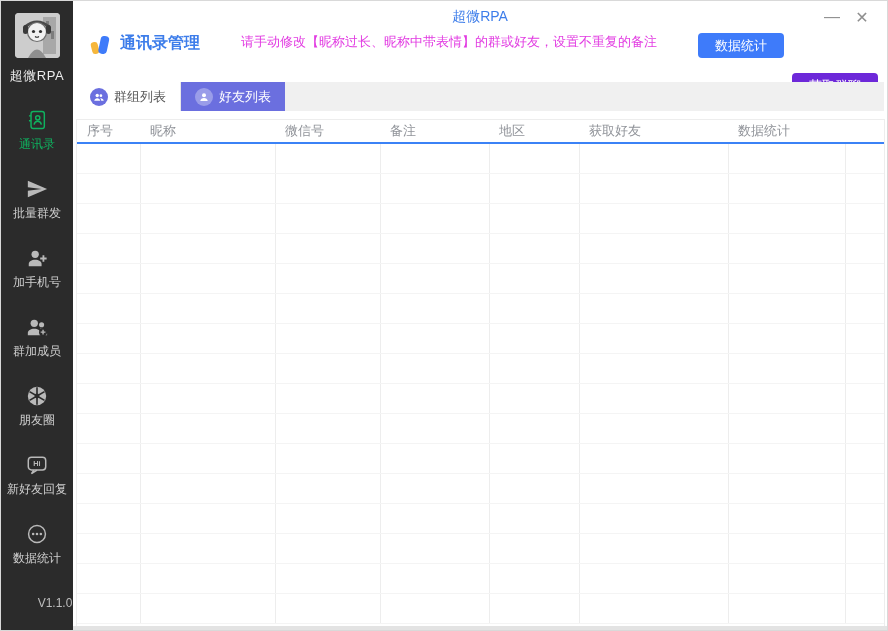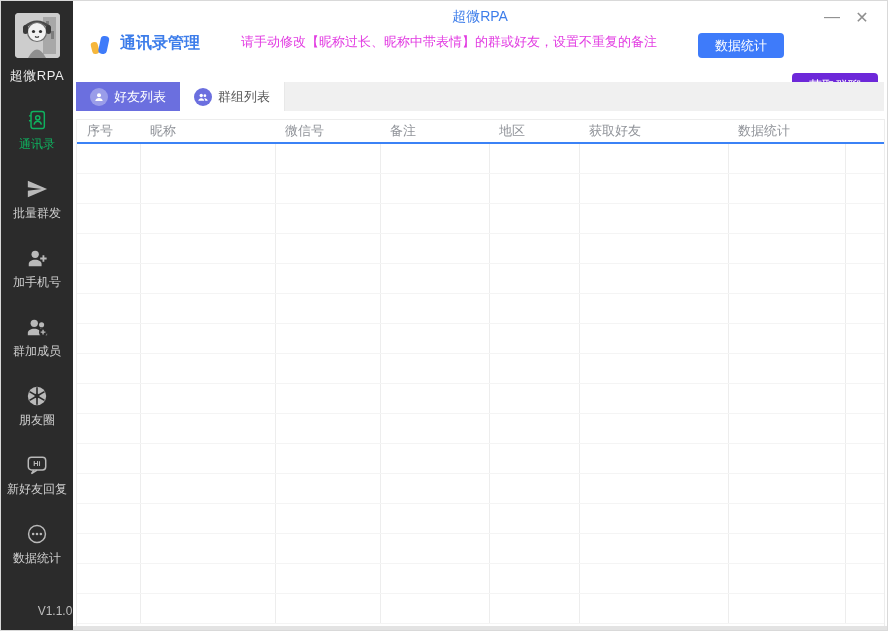--- a/index.html
+++ b/index.html
@@ -28,21 +28,21 @@
   .nav { margin-top: 24px; display: flex; flex-direction: column; align-items: center; }
   .nav-item {
     display: flex; flex-direction: column; align-items: center;
     margin-bottom: 25px; cursor: pointer; color: #b9b9b9;
   }
   .nav-item .nav-label { font-size: 12px; margin-top: 5px; color: #cfcfcf; }
   .nav-item.active { color: #0fb25f; }
   .nav-item.active .nav-label { color: #0fb25f; }
   .nav-icon { width: 22px; height: 22px; display: block; }
   .version {
-    position: absolute; bottom: 14px; left: 0; right: 0;
+    position: absolute; bottom: 22px; left: 0; right: 0;
     text-align: center; color: #bdbdbd; font-size: 12px; margin-left: 36px;
   }
 
   
   .main { flex: 1; display: flex; flex-direction: column; height: 631px; background: #fff; }
 
   .titlebar {
     height: 32px; display: flex; align-items: center; position: relative;
   }
   .window-title {
@@ -244,39 +244,39 @@
         <rect x="10.5" y="3" width="8.5" height="18" rx="3.5" fill="#3e7bfa" transform="rotate(12 14.7 12)"></rect>
       </svg>
     </span>
     <span class="page-title">通讯录管理</span>
     <span class="notice">请手动修改【昵称过长、昵称中带表情】的群或好友，设置不重复的备注</span>
     <button class="btn btn-blue">数据统计</button>
     <button class="btn btn-green">获取群聊</button>
   </div>
 
   <div class="tabbar">
-    <div class="tab active">
-      <span class="tab-ico">
-        <svg viewBox="0 0 24 24" fill="#ffffff">
-          <circle cx="12" cy="8.5" r="4"></circle>
-          <path d="M4.5 20c.6-4 3.7-6 7.5-6s6.9 2 7.5 6z"></path>
-        </svg>
-      </span>
-      <span>好友列表</span>
-    </div>
     <div class="tab">
       <span class="tab-ico">
         <svg viewBox="0 0 24 24" fill="#ffffff">
           <circle cx="8.5" cy="9" r="3.4"></circle>
           <circle cx="15.8" cy="9.4" r="2.7"></circle>
           <path d="M2.5 19.5c.5-3.4 3-5.2 6-5.2s5.5 1.8 6 5.2z"></path>
           <path d="M15.5 14.6c2.9.2 5.5 1.8 6 4.9h-5c-.2-2-.8-3.7-2-4.7z"></path>
         </svg>
       </span>
       <span>群组列表</span>
+    </div>
+    <div class="tab active">
+      <span class="tab-ico">
+        <svg viewBox="0 0 24 24" fill="#ffffff">
+          <circle cx="12" cy="8.5" r="4"></circle>
+          <path d="M4.5 20c.6-4 3.7-6 7.5-6s6.9 2 7.5 6z"></path>
+        </svg>
+      </span>
+      <span>好友列表</span>
     </div>
   </div>
 
   <div class="table-wrap">
     <table>
       <colgroup>
           <col style="width: 63px;">
           <col style="width: 135px;">
           <col style="width: 105px;">
           <col style="width: 109px;">

